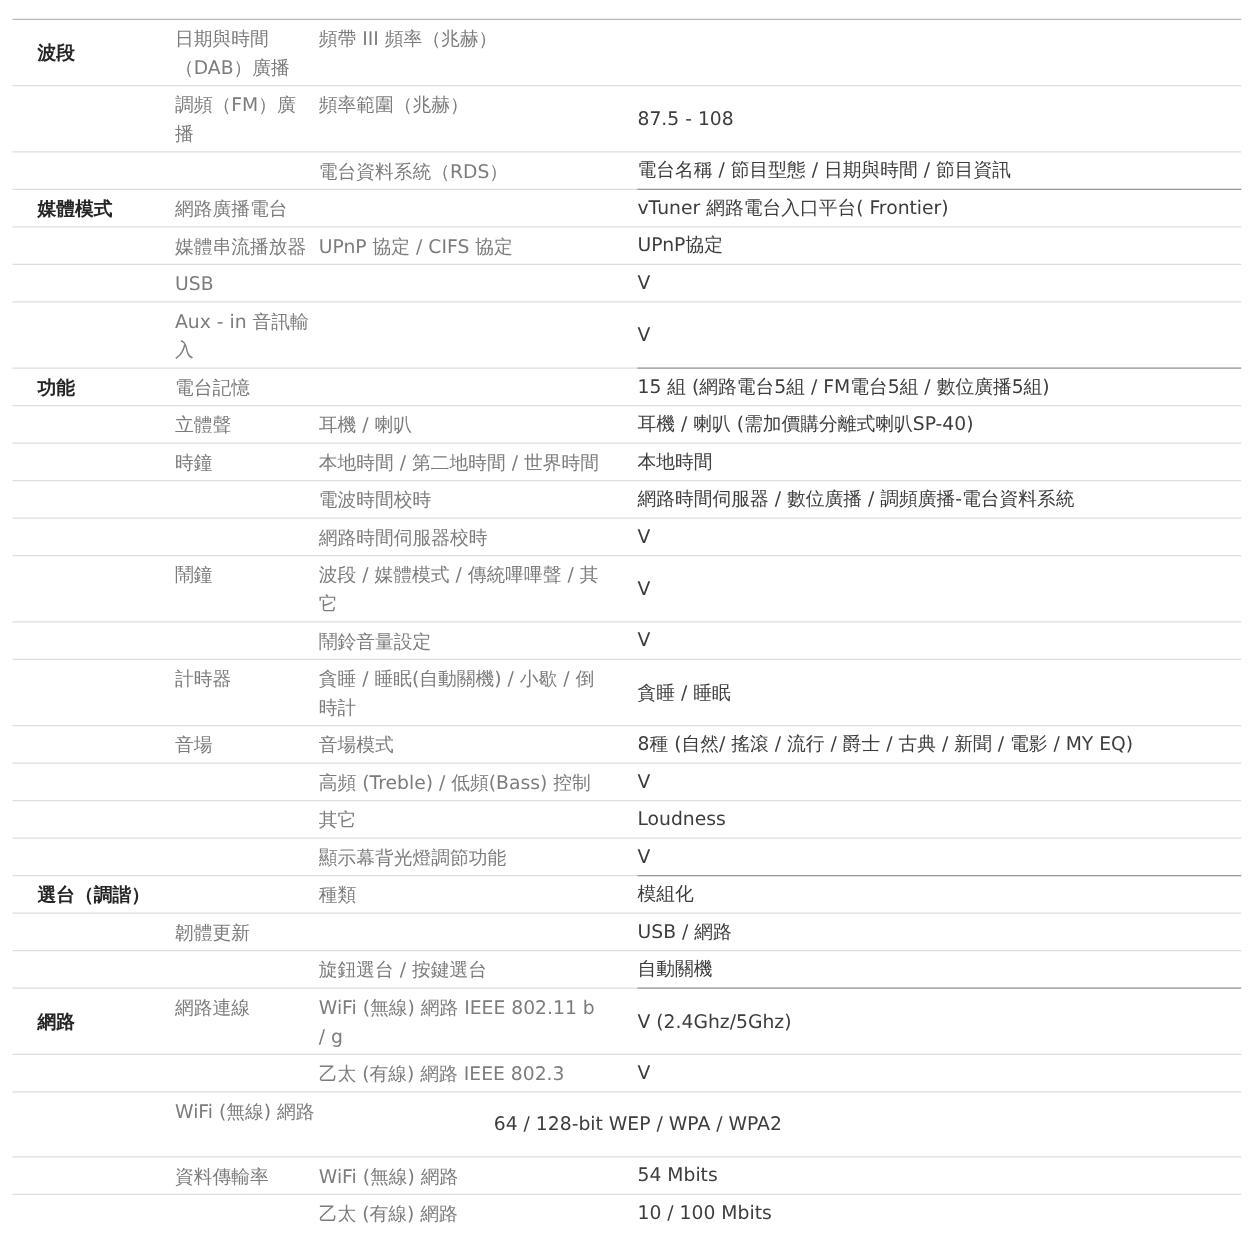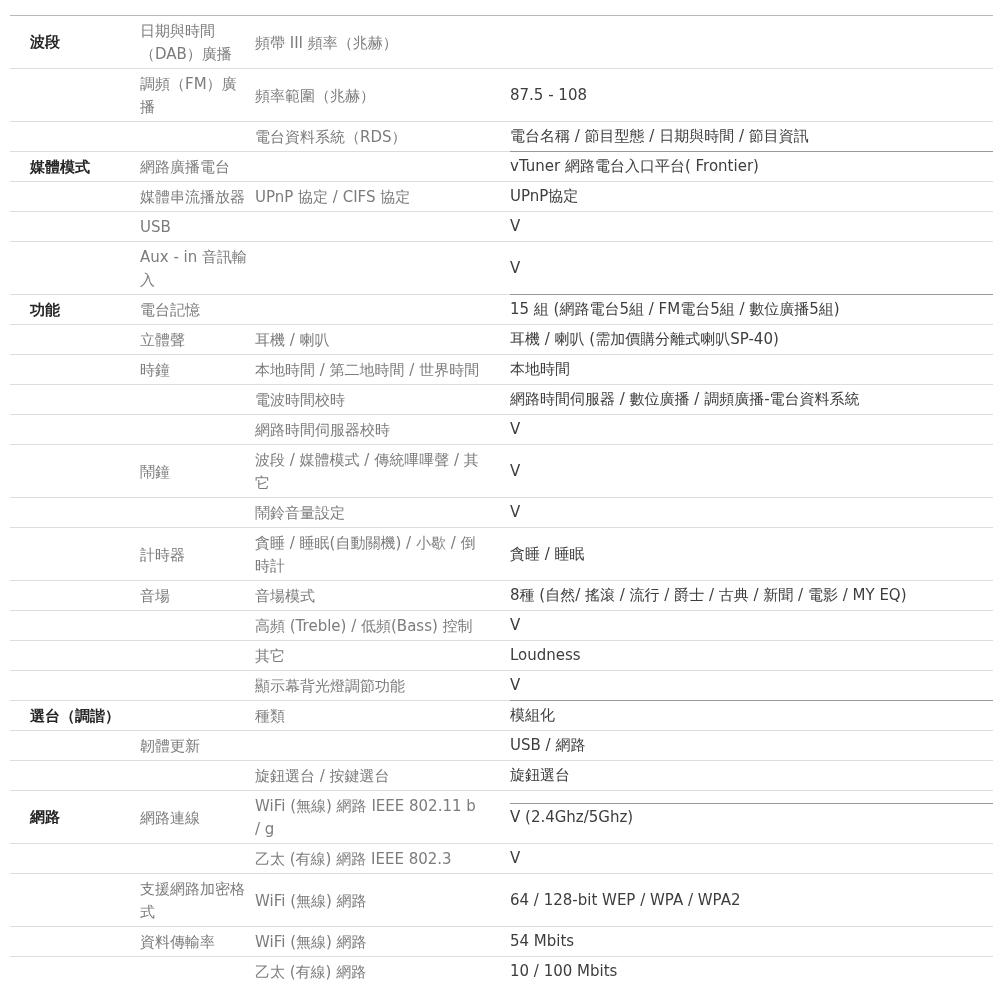--- a/index.html
+++ b/index.html
@@ -23,21 +23,21 @@
     margin:15px 7px 0 10px;
     border-top:1px solid var(--line-top);
   }
   .row{
     display:flex;
     border-top:1px solid var(--line-light);
     min-height:29px;
     box-sizing:border-box;
   }
   .row:first-child{border-top:none;}
-  .row.tall{min-height:52px;align-items:center;}
+  .row.tall{min-height:52px;}
   .c1{
     width:130px;flex:0 0 130px;box-sizing:border-box;
     padding:0 5px 0 20px;
     display:flex;align-items:center;
     font-weight:bold;color:var(--c-section);
     line-height:22px;
   }
   .c2{
     width:115px;flex:0 0 115px;box-sizing:border-box;
     padding:4px 4px 2px 0;
@@ -205,41 +205,39 @@
     <div class="row">
       <div class="c1"></div>
       <div class="c2">韌體更新</div>
       <div class="c3"></div>
       <div class="c4">USB / 網路</div>
     </div>
     <div class="row">
       <div class="c1"></div>
       <div class="c2"></div>
       <div class="c3">旋鈕選台 / 按鍵選台</div>
-      <div class="c4">旋鈕選台</div>
+      <div class="c4">自動關機</div>
     </div>
     <div class="row tall sec-start">
       <div class="c1">
         <span>網路</span>
       </div>
       <div class="c2">網路連線</div>
       <div class="c3">WiFi (無線) 網路 IEEE 802.11 b
 / g</div>
       <div class="c4">V (2.4Ghz/5Ghz)</div>
     </div>
     <div class="row">
       <div class="c1"></div>
       <div class="c2"></div>
       <div class="c3">乙太 (有線) 網路 IEEE 802.3</div>
       <div class="c4">V</div>
     </div>
     <div class="row tall">
       <div class="c1"></div>
-      <div class="c2">支援網路加密格
-式</div>
       <div class="c3">WiFi (無線) 網路</div>
       <div class="c4">64 / 128-bit WEP / WPA / WPA2</div>
     </div>
     <div class="row">
       <div class="c1"></div>
       <div class="c2">資料傳輸率</div>
       <div class="c3">WiFi (無線) 網路</div>
       <div class="c4">54 Mbits</div>
     </div>
     <div class="row">

